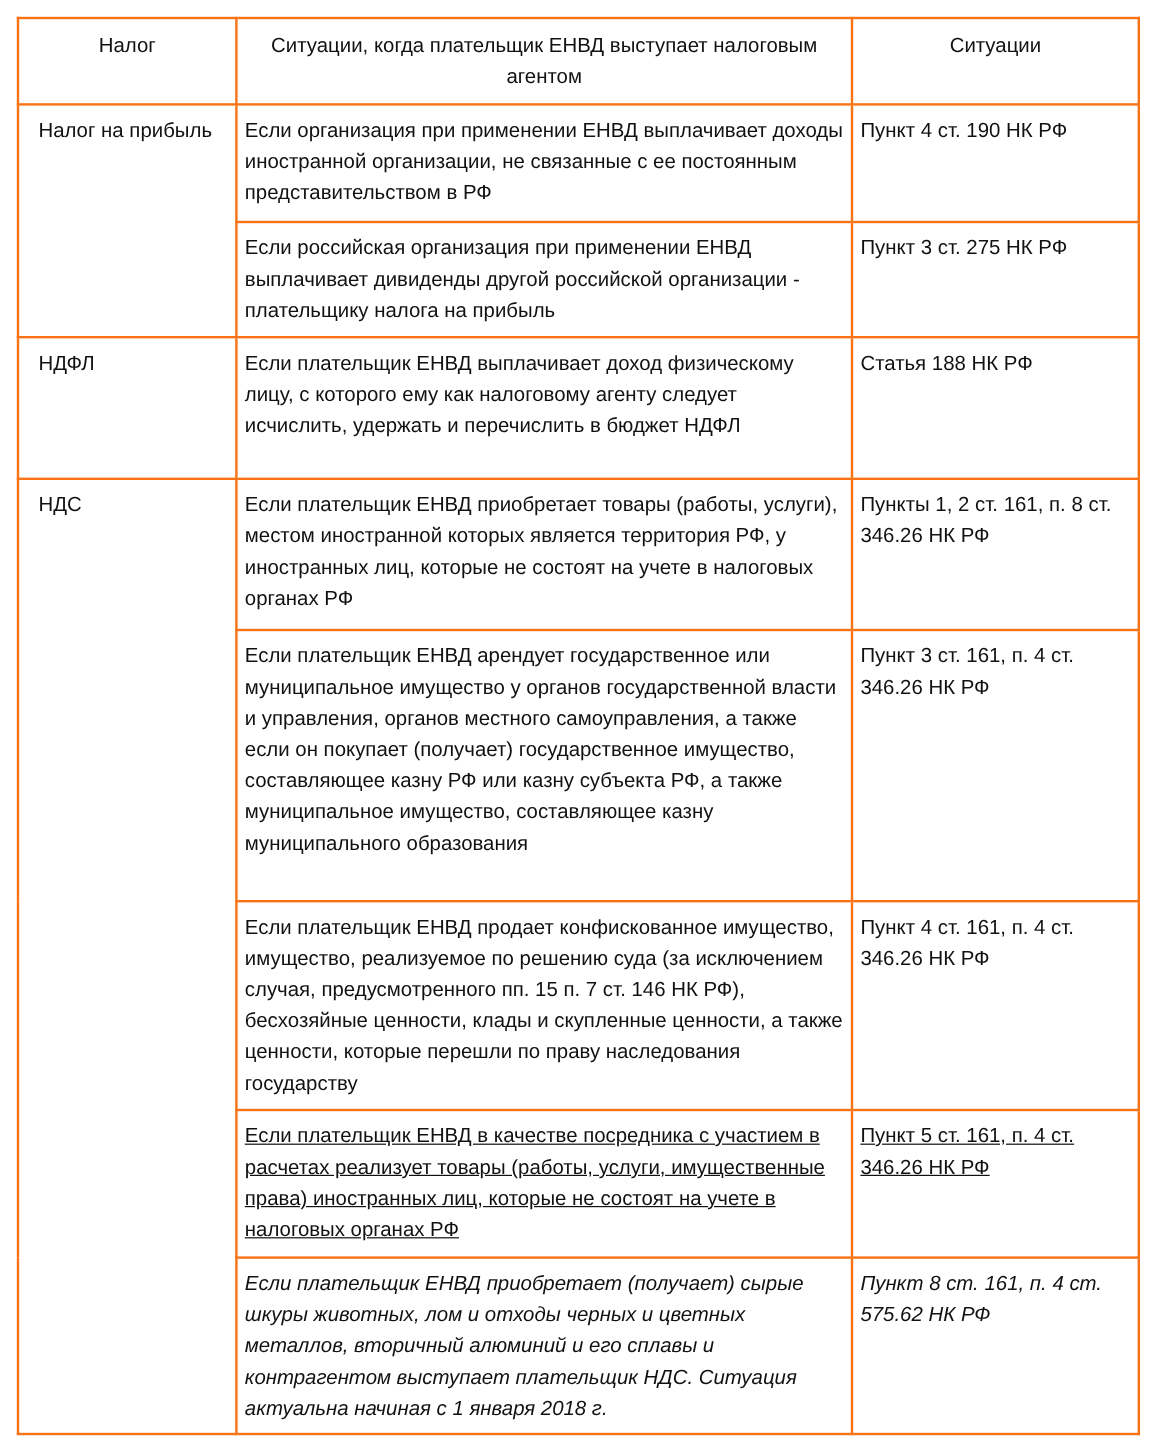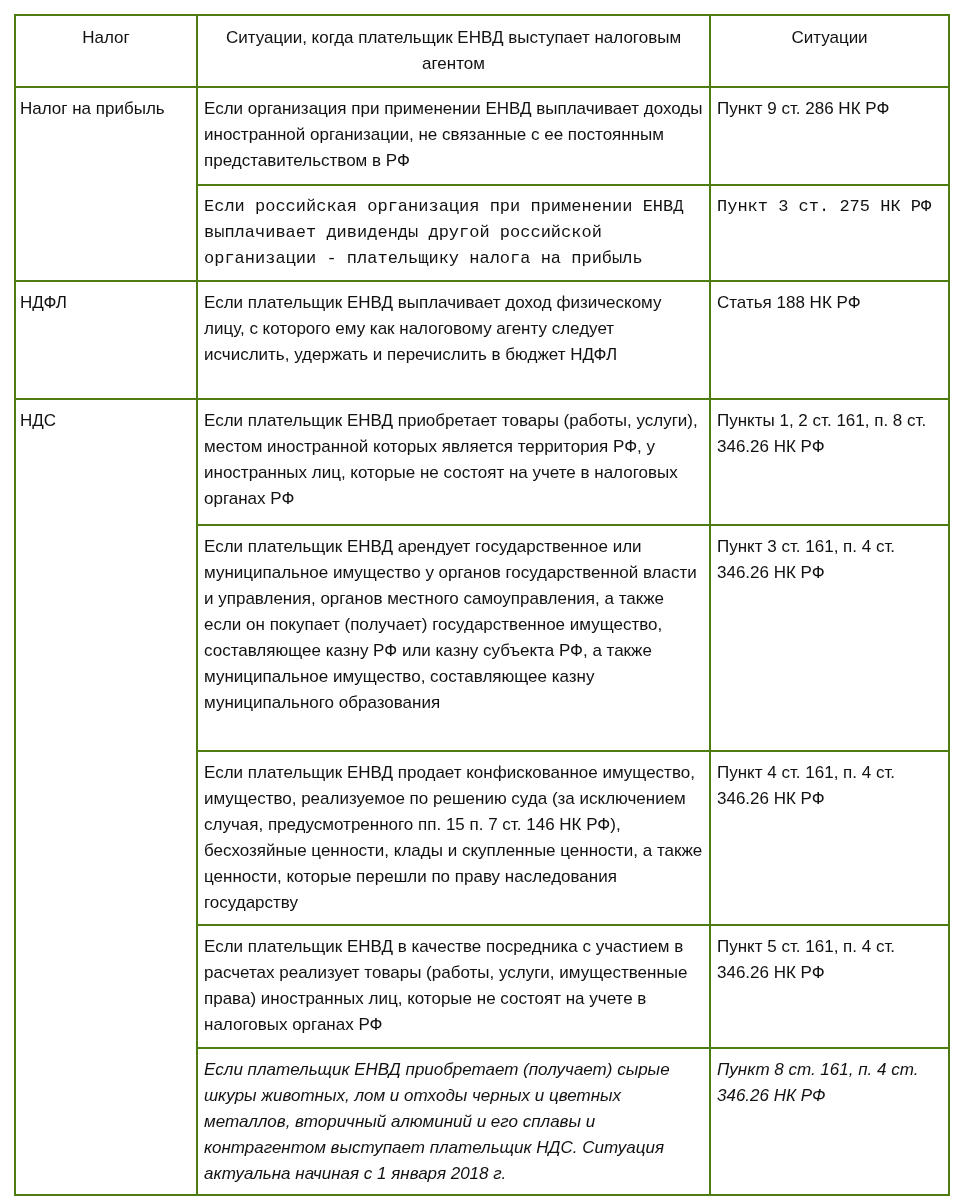--- a/index.html
+++ b/index.html
@@ -23,45 +23,45 @@
       border-collapse: collapse;
       table-layout: fixed;
       font-size: 17px;
       line-height: 26px;
     }
     table.tax-table col.c1 { width: 182px; }
     table.tax-table col.c2 { width: 513px; }
     table.tax-table col.c3 { width: 239px; }
     table.tax-table th,
     table.tax-table td {
-      border: 2px solid #4d7c0f;
+      border: 2px solid #f97316;
       vertical-align: top;
       padding: 0 6px;
       text-align: left;
       font-weight: normal;
     }
     table.tax-table th {
       text-align: center;
       padding-top: 9px;
       height: 61px;
       font-size: 17px;
     }
     table.tax-table td {
       padding-top: 8px;
     }
     table.tax-table td.tax-name {
-      padding-left: 4px;
+      padding-left: 16px;
     }
     tr.r1 td { height: 88px; }
-    tr.r2 td { height: 86px; font-family: Liberation Mono, monospace; }
+    tr.r2 td { height: 86px; }
     tr.r3 td { height: 108px; }
     tr.r4 td { height: 116px; margin-top: 16px; }
     tr.r5 td { height: 216px; }
     tr.r6 td { height: 164px; }
-    tr.r7 td { height: 113px; }
+    tr.r7 td { height: 113px; text-decoration: underline; }
     tr.r8 td { height: 137px; font-style: italic; }
   </style>
 </head>
 <body>
 
 <table class="tax-table">
   <colgroup>
     <col class="c1">
     <col class="c2">
     <col class="c3">
@@ -71,21 +71,21 @@
       <th>Налог</th>
       <th>Ситуации, когда плательщик ЕНВД выступает налоговым агентом</th>
       <th>Ситуации</th>
     </tr>
   </thead>
   <tbody>
 
     <tr class="r1">
       <td class="tax-name" rowspan="2">Налог на прибыль</td>
       <td>Если организация при применении ЕНВД выплачивает доходы иностранной организации, не связанные с ее постоянным представительством в РФ</td>
-      <td>Пункт 9 ст. 286 НК РФ</td>
+      <td>Пункт 4 ст. 190 НК РФ</td>
     </tr>
     <tr class="r2">
       <td>Если российская организация при применении ЕНВД выплачивает дивиденды другой российской организации - плательщику налога на прибыль</td>
       <td>Пункт 3 ст. 275 НК РФ</td>
     </tr>
 
     <tr class="r3">
       <td class="tax-name">НДФЛ</td>
       <td>Если плательщик ЕНВД выплачивает доход физическому лицу, с которого ему как налоговому агенту следует исчислить, удержать и перечислить в бюджет НДФЛ</td>
       <td>Статья 188 НК РФ</td>
@@ -103,16 +103,16 @@
     <tr class="r6">
       <td>Если плательщик ЕНВД продает конфискованное имущество, имущество, реализуемое по решению суда (за исключением случая, предусмотренного пп. 15 п. 7 ст. 146 НК РФ), бесхозяйные ценности, клады и скупленные ценности, а также ценности, которые перешли по праву наследования государству</td>
       <td>Пункт 4 ст. 161, п. 4 ст. 346.26 НК РФ</td>
     </tr>
     <tr class="r7">
       <td>Если плательщик ЕНВД в качестве посредника с участием в расчетах реализует товары (работы, услуги, имущественные права) иностранных лиц, которые не состоят на учете в налоговых органах РФ</td>
       <td>Пункт 5 ст. 161, п. 4 ст. 346.26 НК РФ</td>
     </tr>
     <tr class="r8">
       <td>Если плательщик ЕНВД приобретает (получает) сырые шкуры животных, лом и отходы черных и цветных металлов, вторичный алюминий и его сплавы и контрагентом выступает плательщик НДС. Ситуация актуальна начиная с 1 января 2018 г.</td>
-      <td>Пункт 8 ст. 161, п. 4 ст. 346.26 НК РФ</td>
+      <td>Пункт 8 ст. 161, п. 4 ст. 575.62 НК РФ</td>
     </tr>
   </tbody>
 </table>
 
 </body></html>

